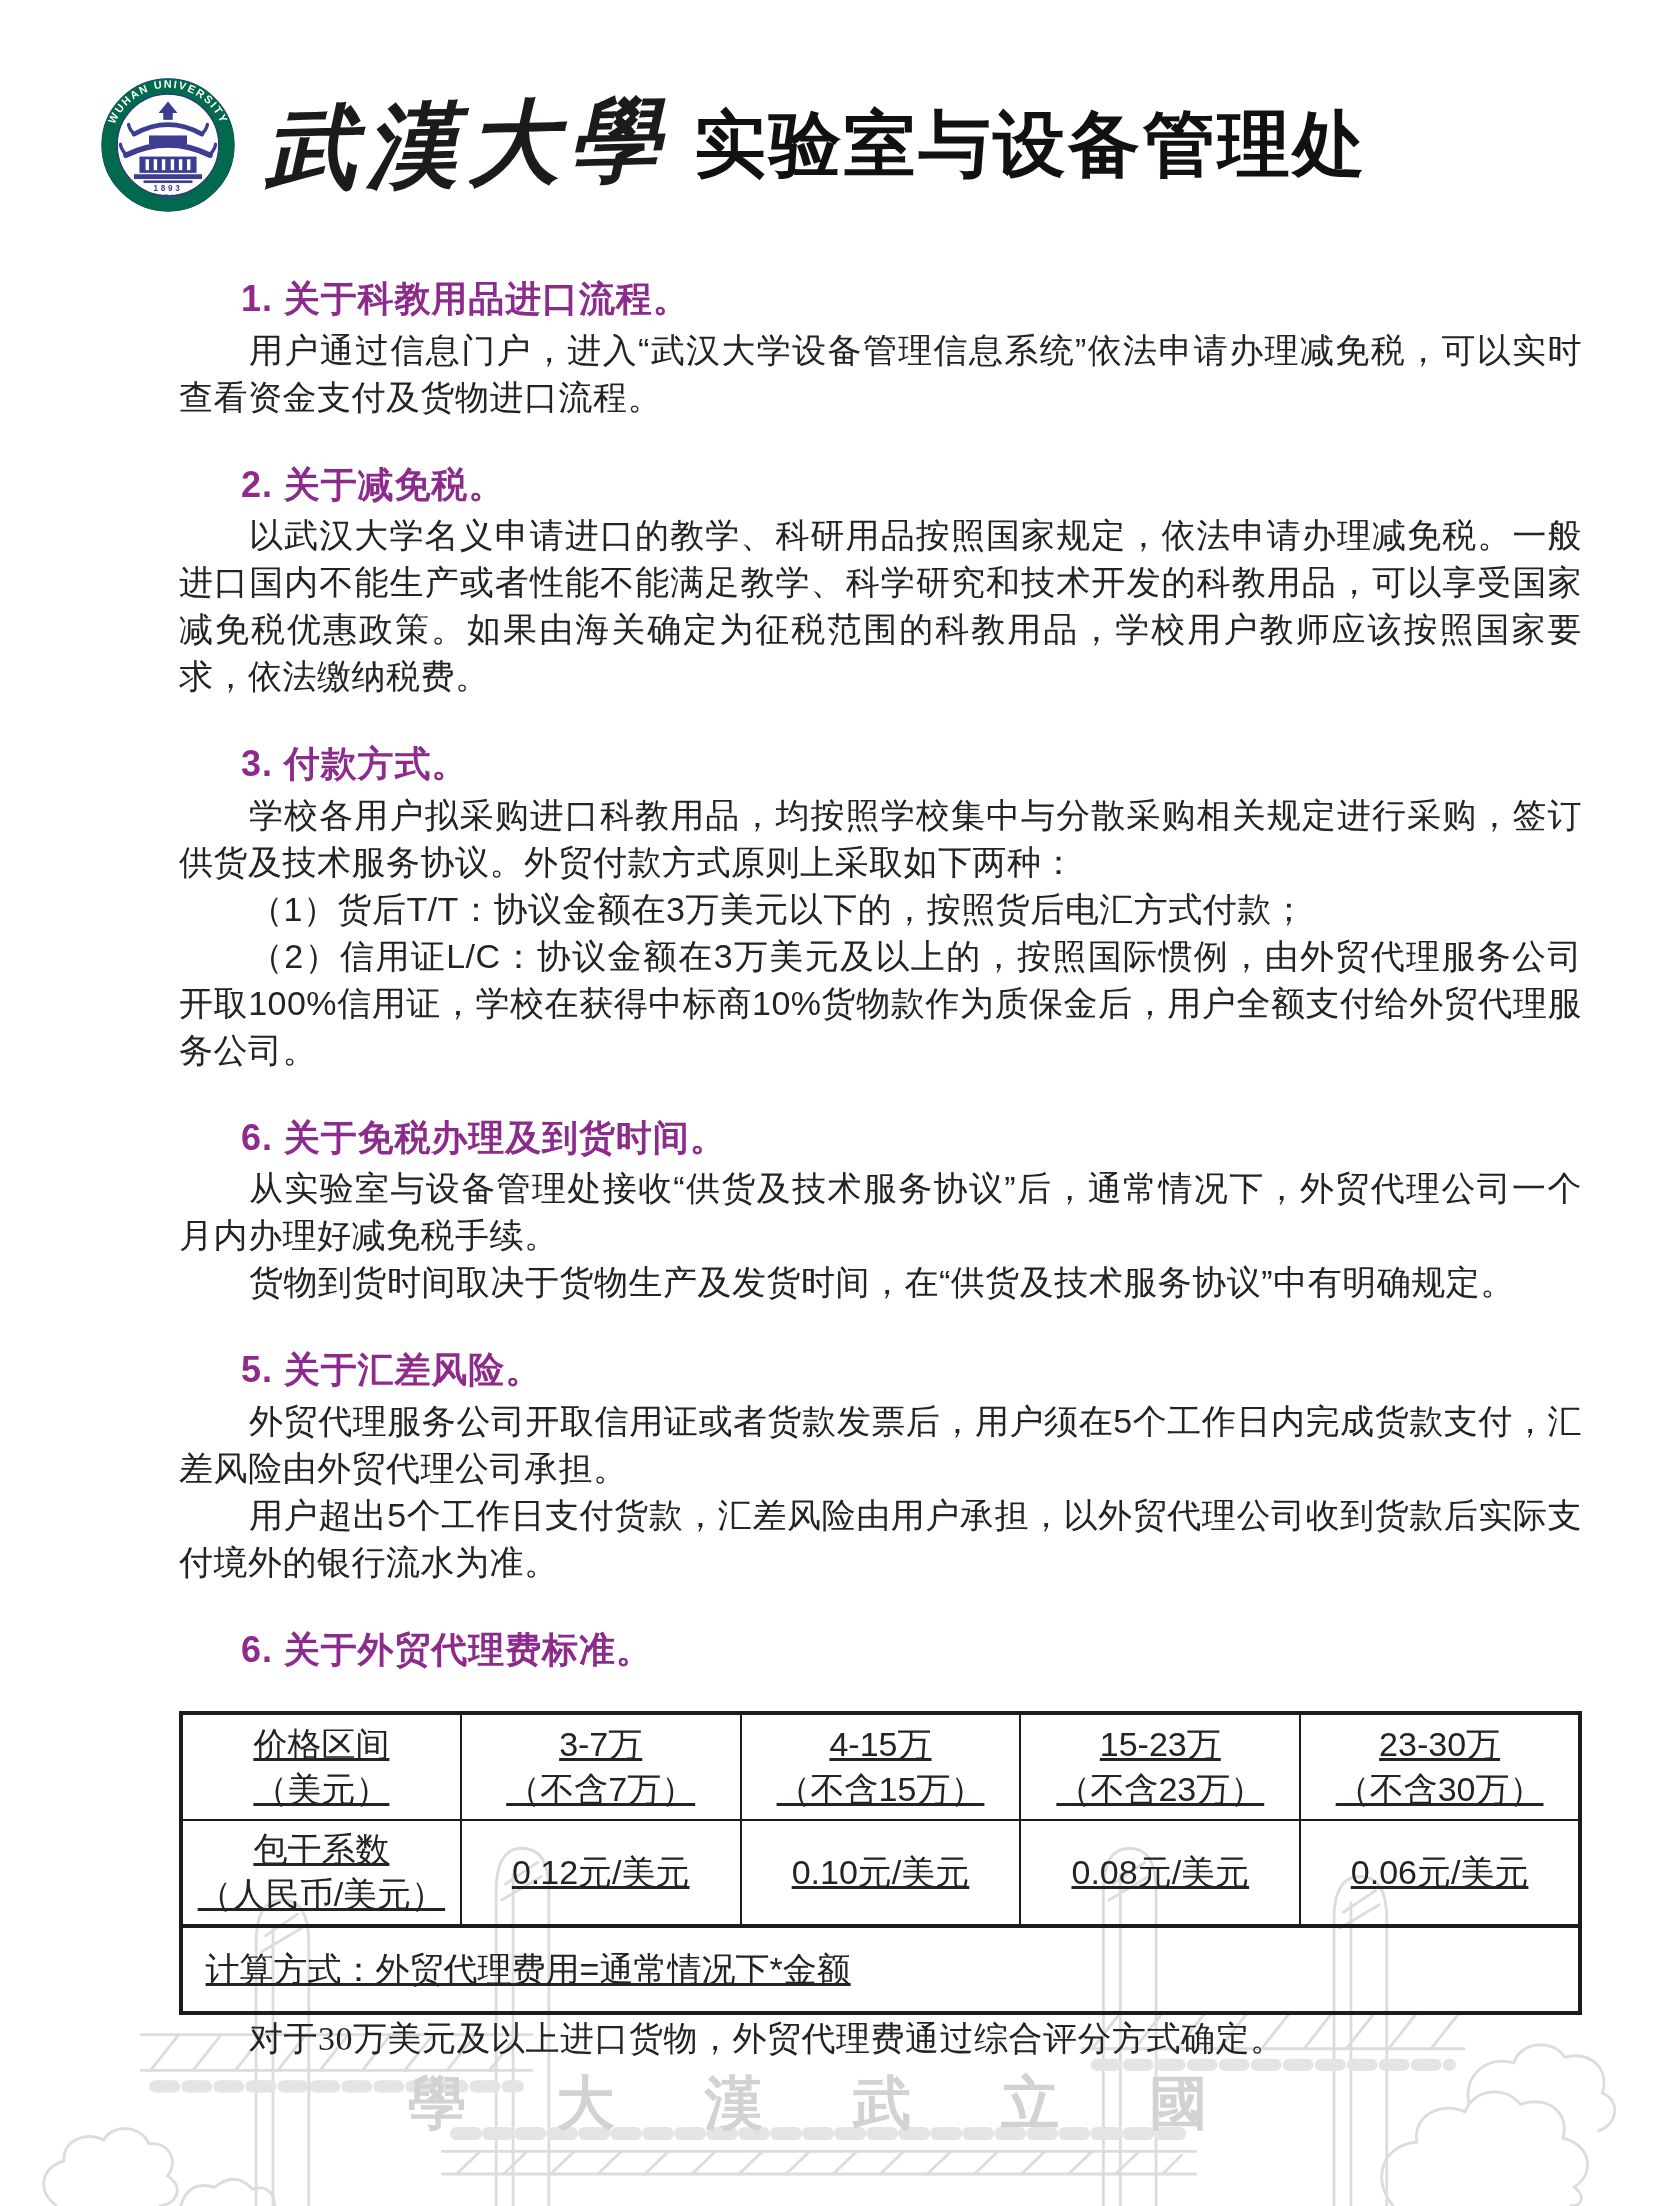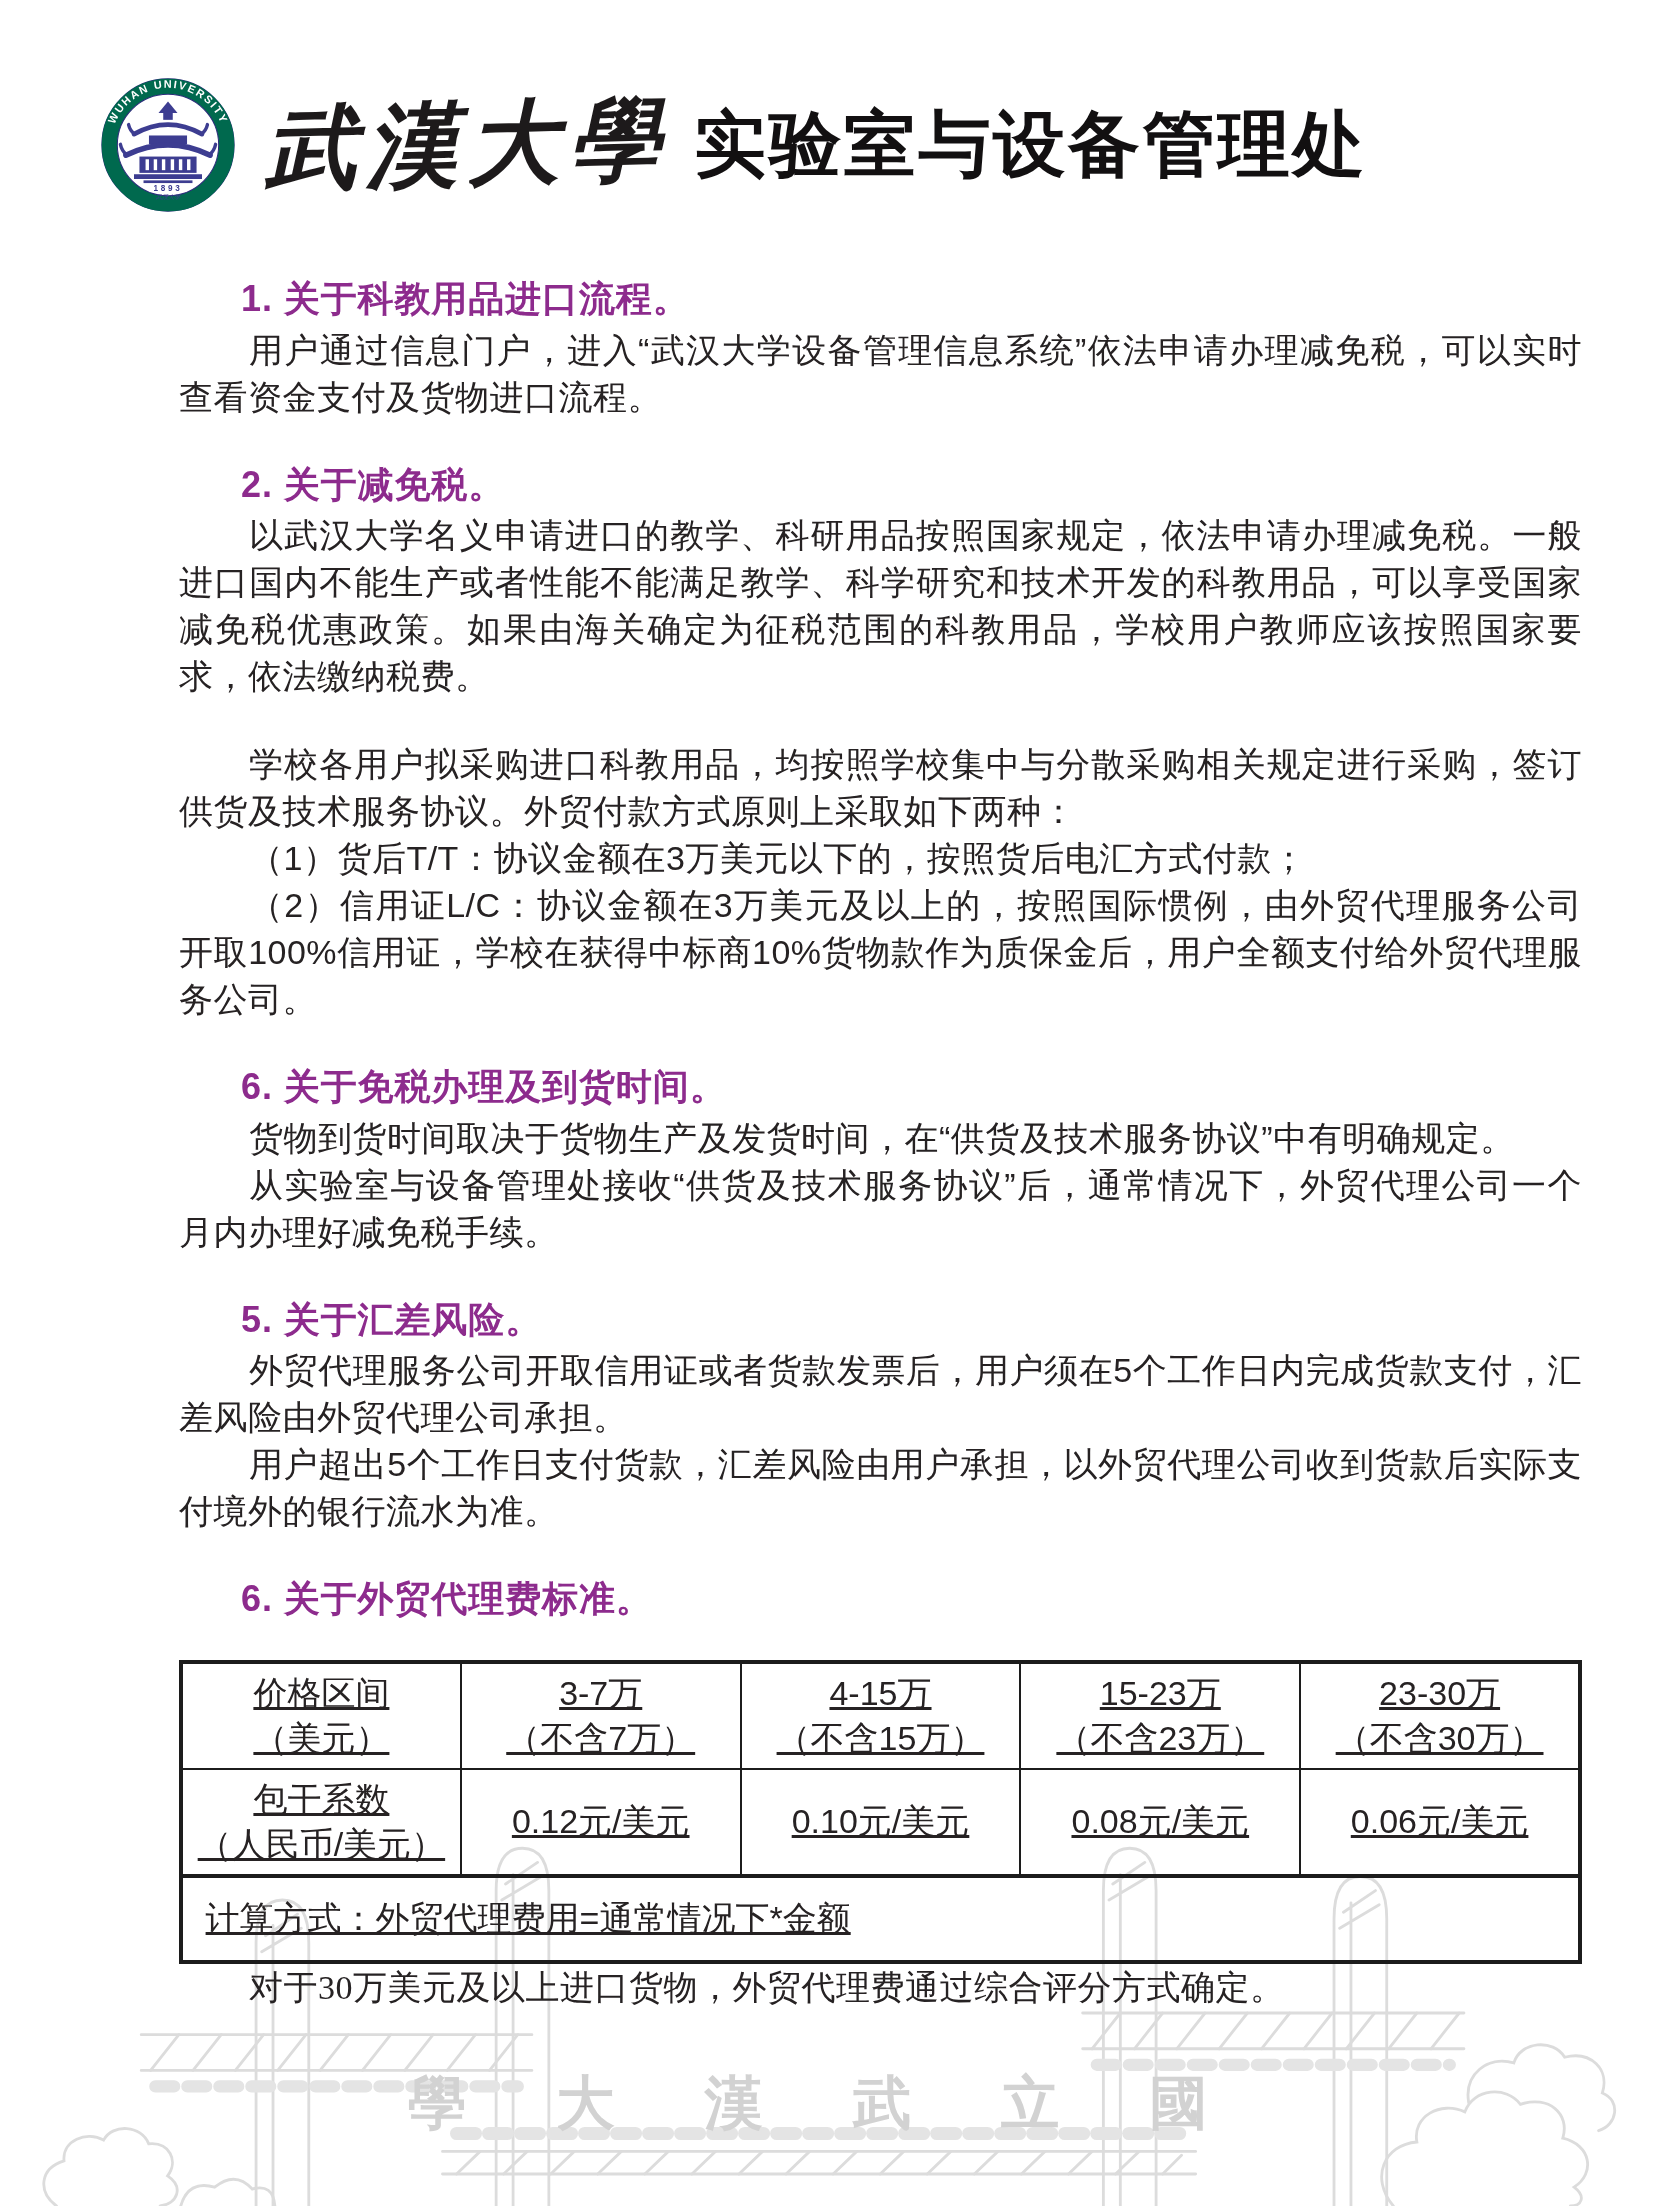--- a/index.html
+++ b/index.html
@@ -183,29 +183,30 @@
       <h2>1. 关于科教用品进口流程。</h2>
       <p class="body">用户通过信息门户，进入“武汉大学设备管理信息系统”依法申请办理减免税，可以实时查看资金支付及货物进口流程。</p>
     </section>
 
     <section class="sec">
       <h2>2. 关于减免税。</h2>
       <p class="body">以武汉大学名义申请进口的教学、科研用品按照国家规定，依法申请办理减免税。一般进口国内不能生产或者性能不能满足教学、科学研究和技术开发的科教用品，可以享受国家减免税优惠政策。如果由海关确定为征税范围的科教用品，学校用户教师应该按照国家要求，依法缴纳税费。</p>
     </section>
 
     <section class="sec">
+      <h2>3. 付款方式。</h2>
       <p class="body">学校各用户拟采购进口科教用品，均按照学校集中与分散采购相关规定进行采购，签订供货及技术服务协议。外贸付款方式原则上采取如下两种：</p>
       <p class="body">（1）货后T/T：协议金额在3万美元以下的，按照货后电汇方式付款；</p>
       <p class="body">（2）信用证L/C：协议金额在3万美元及以上的，按照国际惯例，由外贸代理服务公司开取100%信用证，学校在获得中标商10%货物款作为质保金后，用户全额支付给外贸代理服务公司。</p>
     </section>
 
     <section class="sec">
       <h2>6. 关于免税办理及到货时间。</h2>
+      <p class="body">从实验室与设备管理处接收“供货及技术服务协议”后，通常情况下，外贸代理公司一个月内办理好减免税手续。</p>
       <p class="body">货物到货时间取决于货物生产及发货时间，在“供货及技术服务协议”中有明确规定。</p>
-      <p class="body">从实验室与设备管理处接收“供货及技术服务协议”后，通常情况下，外贸代理公司一个月内办理好减免税手续。</p>
     </section>
 
     <section class="sec">
       <h2>5. 关于汇差风险。</h2>
       <p class="body">外贸代理服务公司开取信用证或者货款发票后，用户须在5个工作日内完成货款支付，汇差风险由外贸代理公司承担。</p>
       <p class="body">用户超出5个工作日支付货款，汇差风险由用户承担，以外贸代理公司收到货款后实际支付境外的银行流水为准。</p>
     </section>
 
     <section class="sec">
       <h2>6. 关于外贸代理费标准。</h2>

